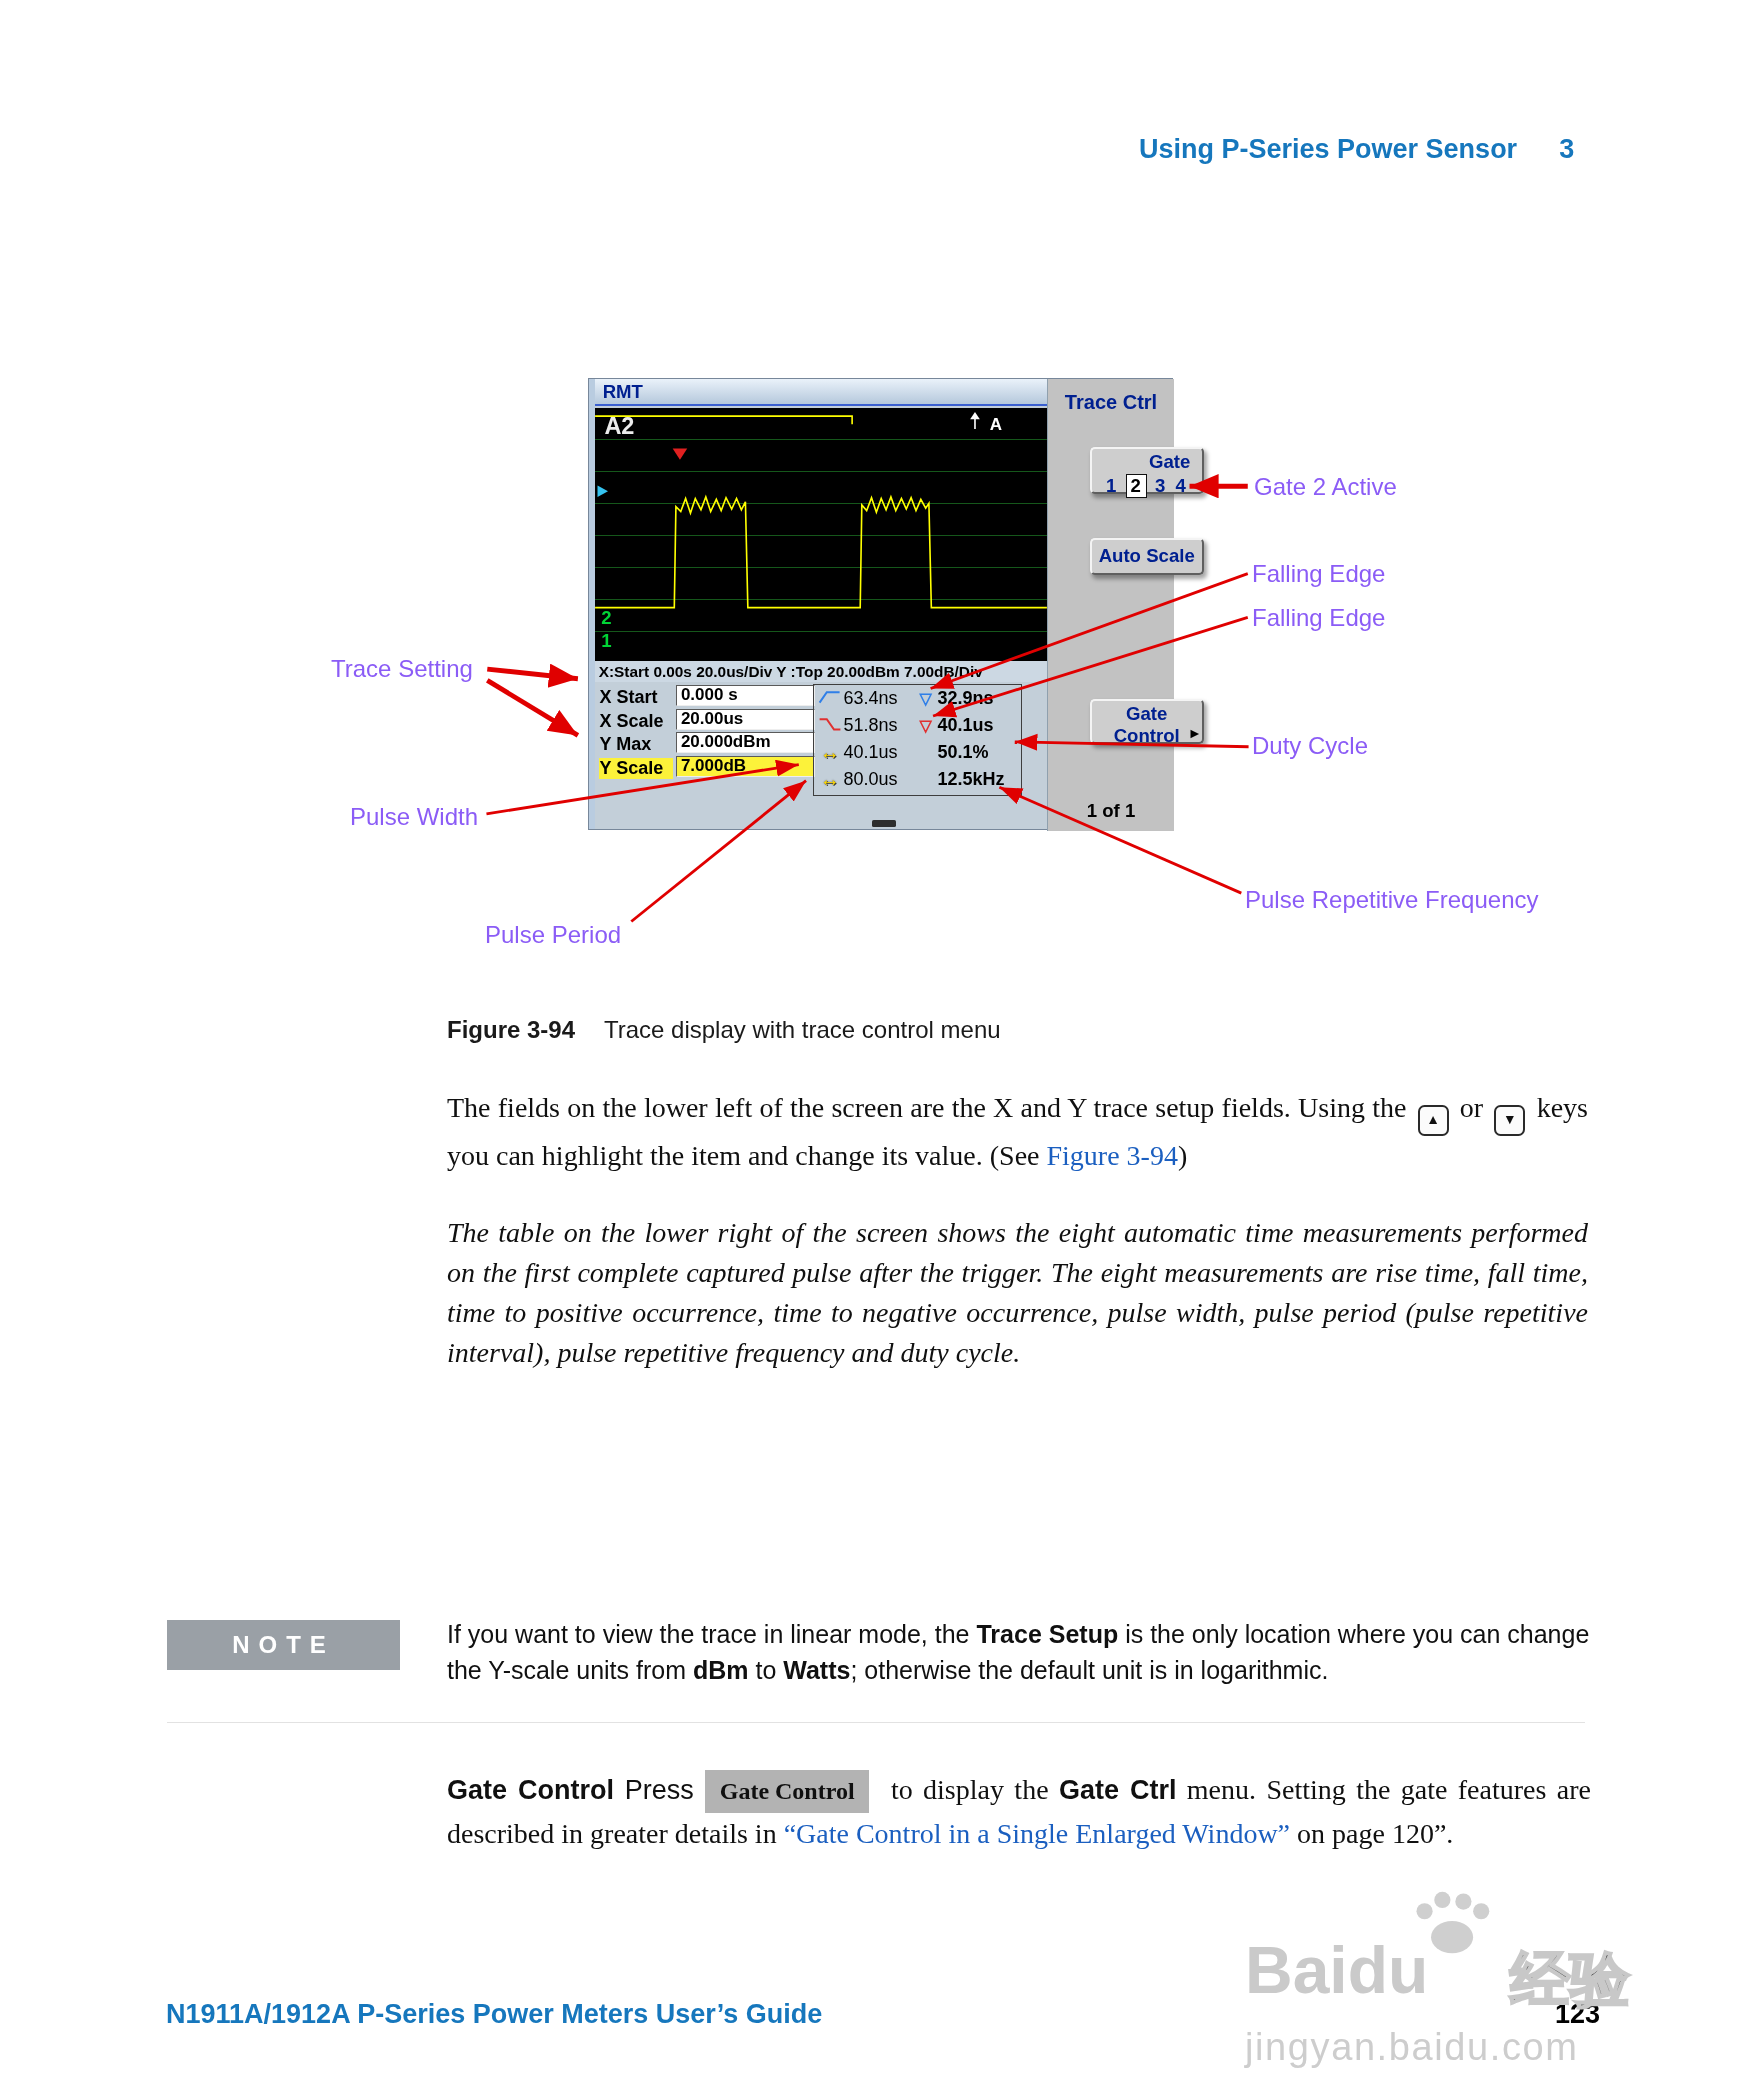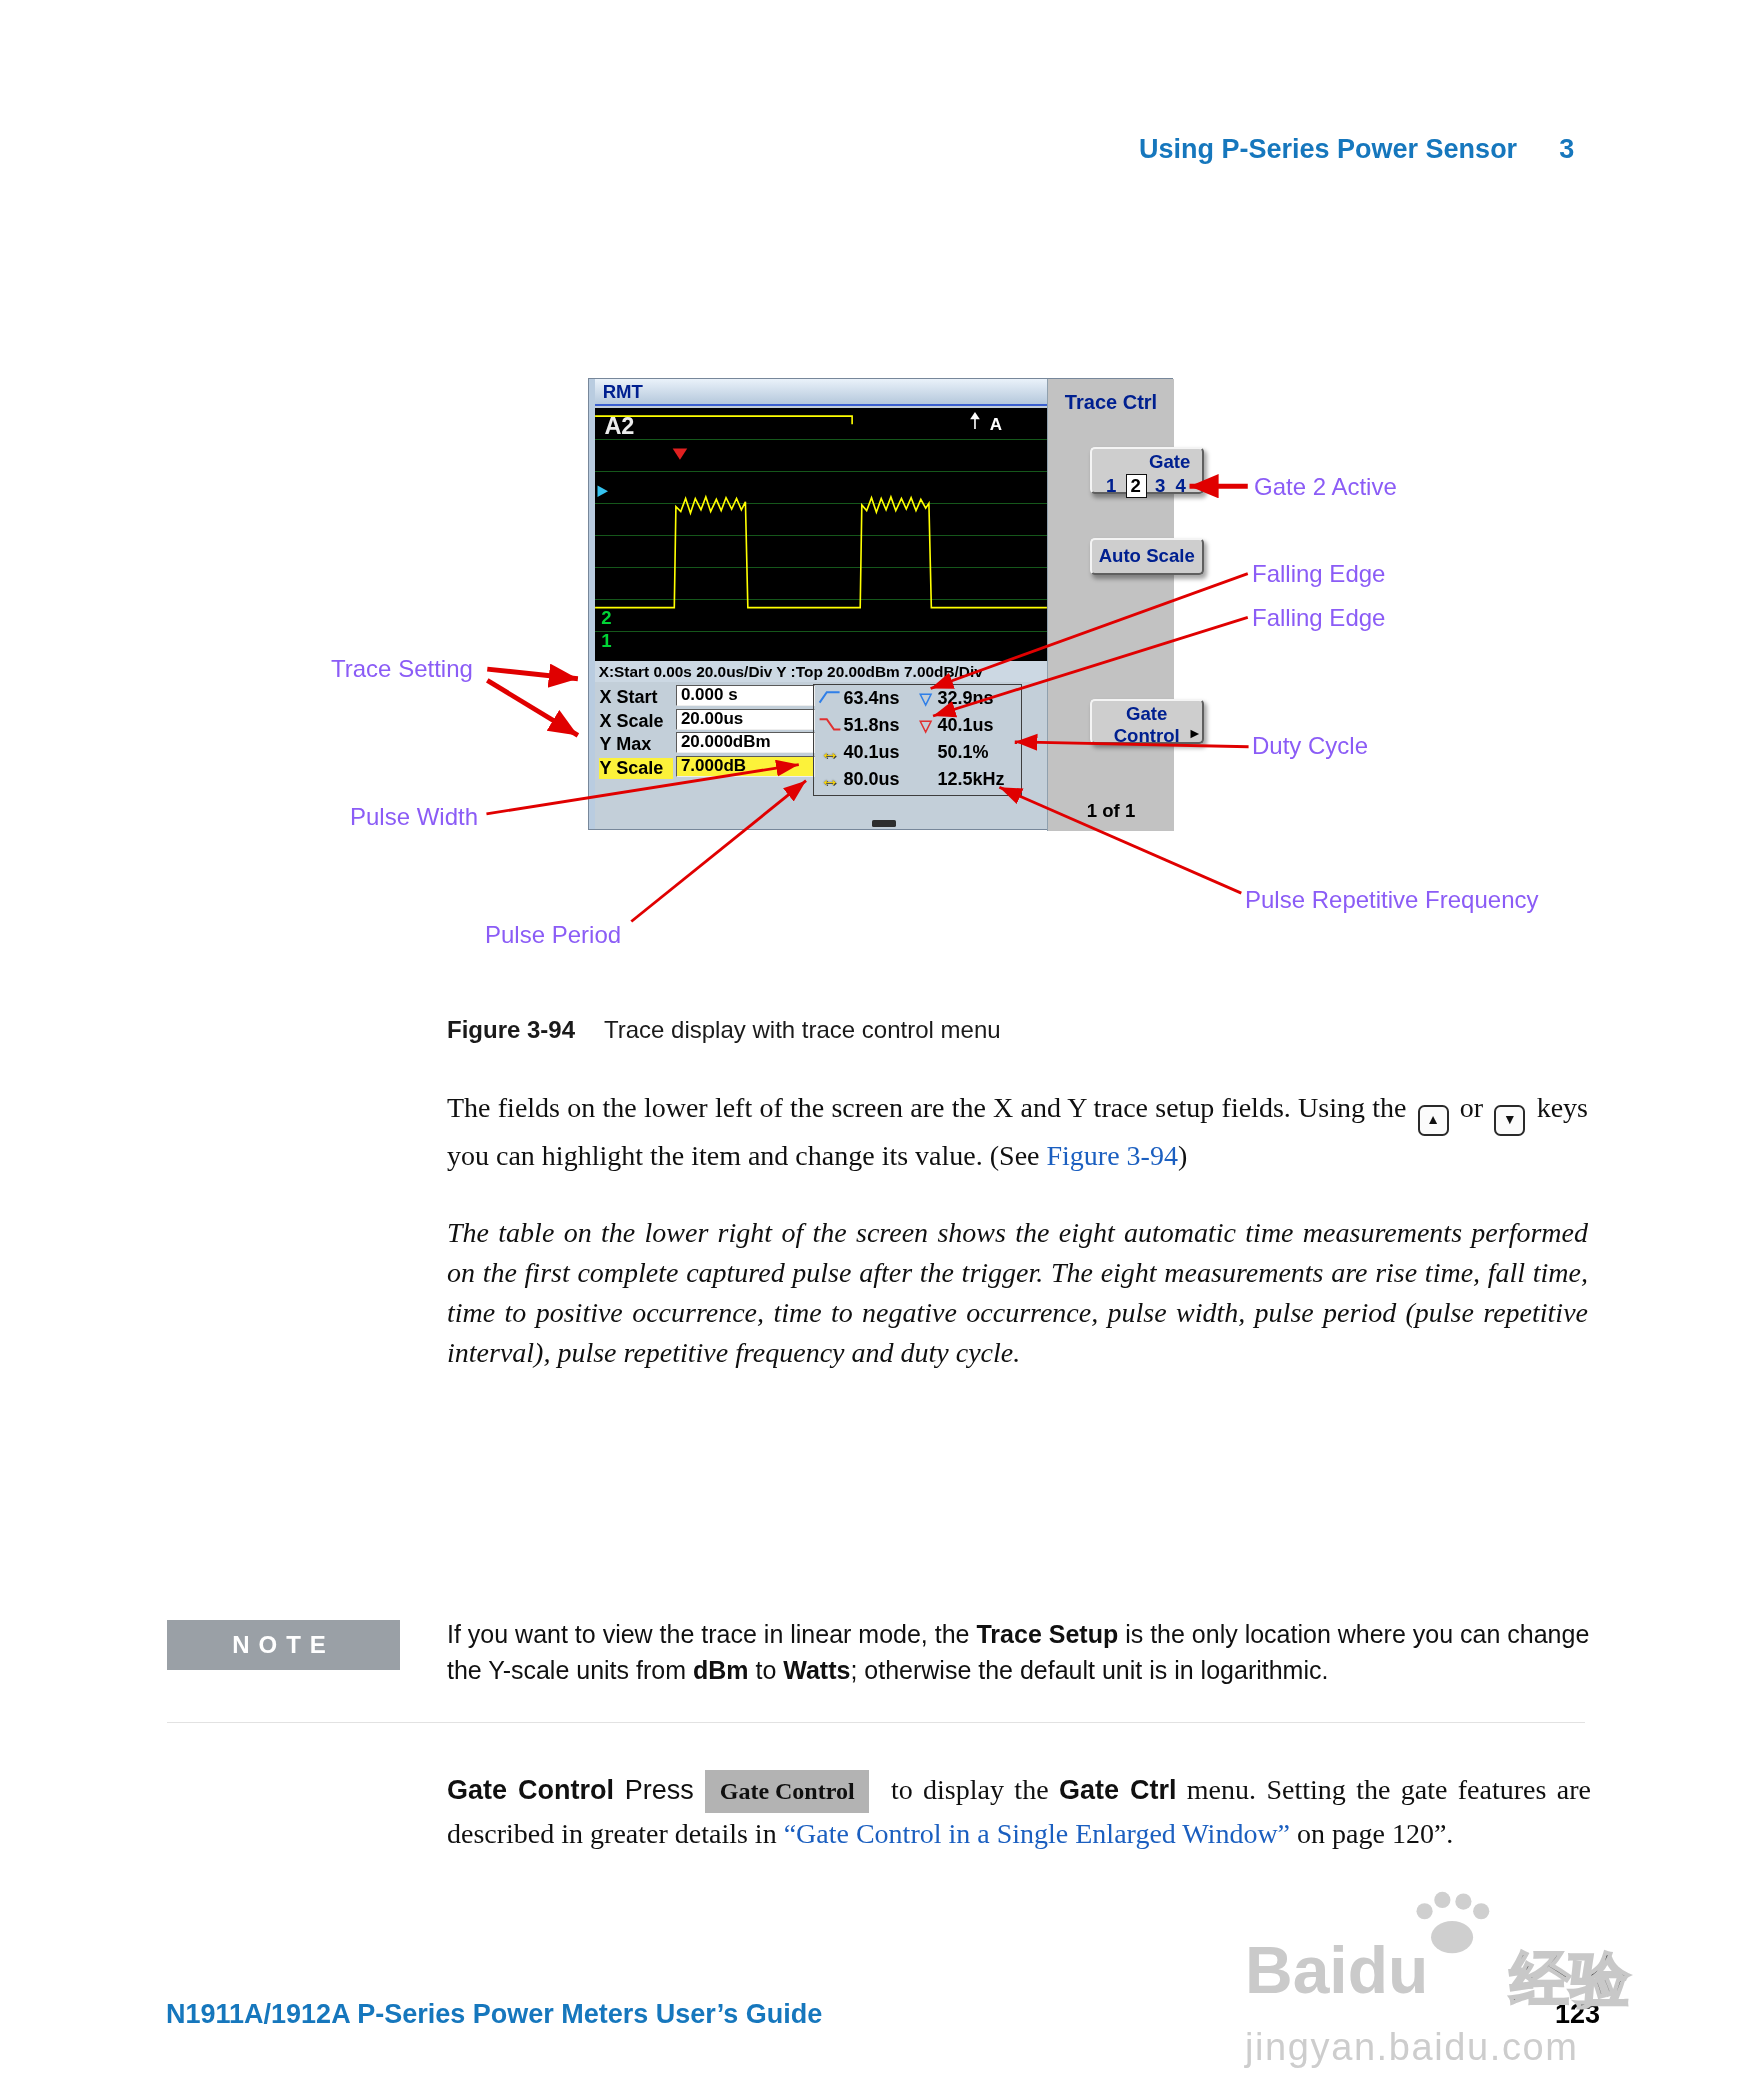--- a/index.html
+++ b/index.html
@@ -24,21 +24,21 @@
   .gmark1 {position:absolute; left:6.5px; top:222px; color:#00d435; font-size:18.6px; font-weight:bold;}
   .statusbar {position:absolute; left:5.7px; top:282px; width:452px; height:21px; background:#ccd8e3; font-size:15.4px; font-weight:bold; line-height:21px; padding-left:4px; color:#000; white-space:nowrap; overflow:hidden;}
   .lower {position:absolute; left:5.7px; top:303px; width:452px; height:149px;}
   .frow {position:absolute; left:3.2px; width:215px; height:21px;}
   .flabel {position:absolute; left:1.6px; top:1.6px; width:74px; font-size:18px; font-weight:bold; color:#000;}
   .fbox {position:absolute; left:78px; top:0; width:139px; height:21px; background:#fff; border:1.6px solid; border-color:#5a5a5a #eee #eee #5a5a5a; font-size:17px; font-weight:bold; line-height:18px; padding-left:4px; color:#000;}
   .hl {background:#fcf23a !important;}
   .meas {position:absolute; left:218px; top:2.4px; width:209px; height:112px; border:1.6px solid #3e3e3e;}
   .mrow {display:flex; align-items:center; height:27px; padding-left:2.4px;}
   .mi {width:27.5px; text-align:center;}
-  .mv1 {width:70px; font-size:18px; font-weight:bold; color:#000;}
+  .mv1 {width:70px; font-size:18px; font-weight:normal; color:#000;}
   .mm {width:24px; text-align:center; font-size:16px; font-weight:bold;}
   .mm.blue {color:#2f7fe8;} .mm.red {color:#e03030;}
   .mv2 {flex:1; font-size:18px; font-weight:bold; color:#000;}
   .wicon {font-size:20px; font-weight:bold; color:#ffd900; text-shadow:0 0 1.6px #333, 0.8px 0.8px 0 #333;}
   .handle {position:absolute; left:283px; top:441px; width:24px; height:7.3px; background:#2e2e2e; border-radius:1.6px;}
   .menu {position:absolute; left:458px; top:0; width:127px; height:452px; background:#c2c2c2; border-left:1.6px solid #8fa0ae;}
   .mtitle {position:absolute; top:12px; width:100%; text-align:center; font-size:20px; font-weight:bold; color:#002090;}
   .btn {position:absolute; left:5.7px; width:114px; background:#cecece; border:2.4px solid; border-color:#f4f4f4 #5f5f5f #5f5f5f #f4f4f4; border-radius:4.9px; box-shadow:2.4px 3.2px 4px rgba(0,0,0,.35); color:#002090; font-weight:bold; font-size:18.6px; cursor:pointer;margin-left:36px;}
   #btn-gate {top:68px; height:47px;}
   .gate-word {text-align:right; padding:2.4px 11.3px 0 0;}

